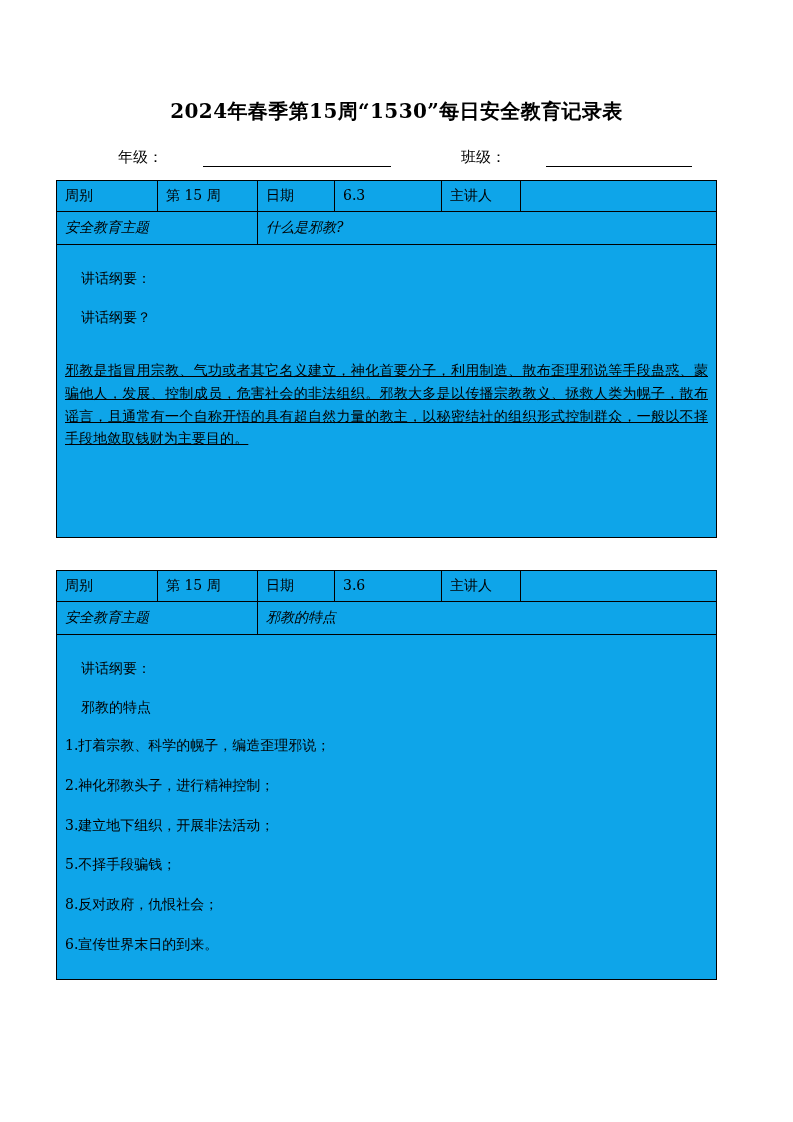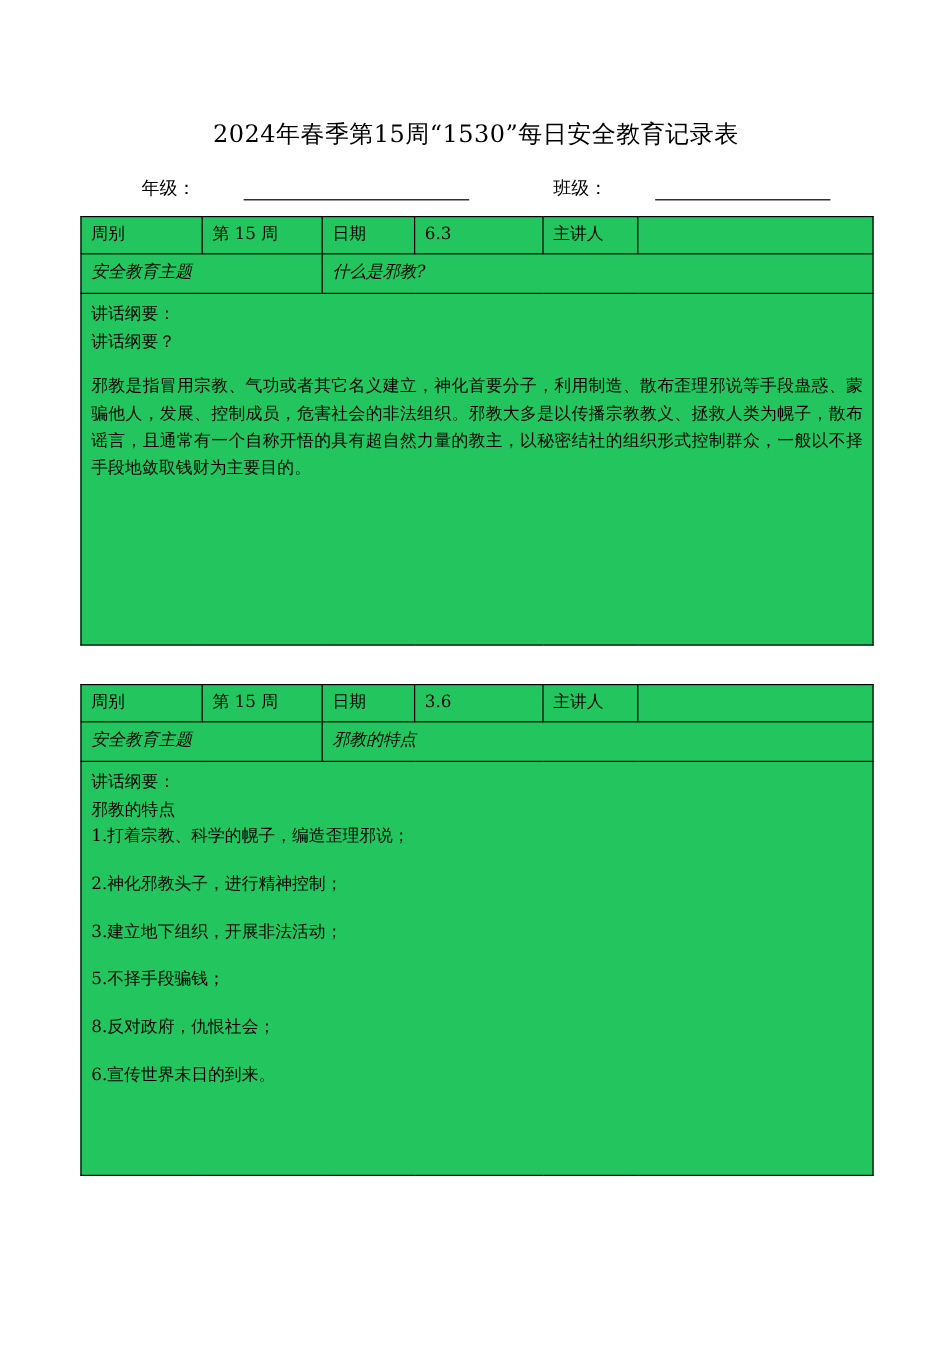--- a/index.html
+++ b/index.html
@@ -22,21 +22,21 @@
   }
 
   
   .doc-title {
     position: absolute;
     top: 98px;
     left: 0;
     width: 793px;
     text-align: center;
     font-size: 20px;
-    font-weight: normal;
+    font-weight: bold;
     letter-spacing: 0.4px;
     font-family: "DejaVu Serif", "Liberation Serif", serif;
     white-space: nowrap;
   }
 
   
   .fillin-row {
     position: absolute;
     top: 148px;
     left: 118px;
@@ -53,25 +53,25 @@
     display: inline-block;
     border-bottom: 1.3px solid #000;
     height: 14px;
   }
   .blank-grade { width: 188px; margin-left: 4px; margin-right: 34px; }
   .blank-class { width: 146px; margin-left: 4px; }
 
   
   .rec-table {
     position: absolute;
-    left: 67px;
+    left: 56px;
     width: 660px;
     border-collapse: collapse;
     table-layout: fixed;
-    background: #22c55e;
+    background: #0ea5e9;
   }
   .rec-table td {
     border: 1px solid #000000;
     font-size: 14px;
     padding: 4px 8px;
     vertical-align: top;
     line-height: 1.55;
     font-family: "DejaVu Serif", "Liberation Serif", serif;
   }
   .rec-table td.meta {
@@ -86,27 +86,28 @@
     font-style: italic;
   }
   .body-cell {
     vertical-align: top !important;
     padding: 6px 8px 8px 8px !important;
   }
   .body-inner {
     font-size: 14px;
     line-height: 1.62;
   }
-  .outline-sub { margin: 0; }
+  .outline-sub { margin: 16px; }
   .gap-line { height: 15px; }
   .para {
     margin: 0;
     text-align: justify;
     text-justify: inter-ideograph;
     letter-spacing: 0.1px;
+    text-decoration: underline;
   }
   .list-item { margin: 0; }
   .list-gap { height: 17px; }
 
   
   col.c1 { width: 101px; }
   col.c2 { width: 100px; }
   col.c3 { width: 77px; }
   col.c4 { width: 107px; }
   col.c5 { width: 79px; }

